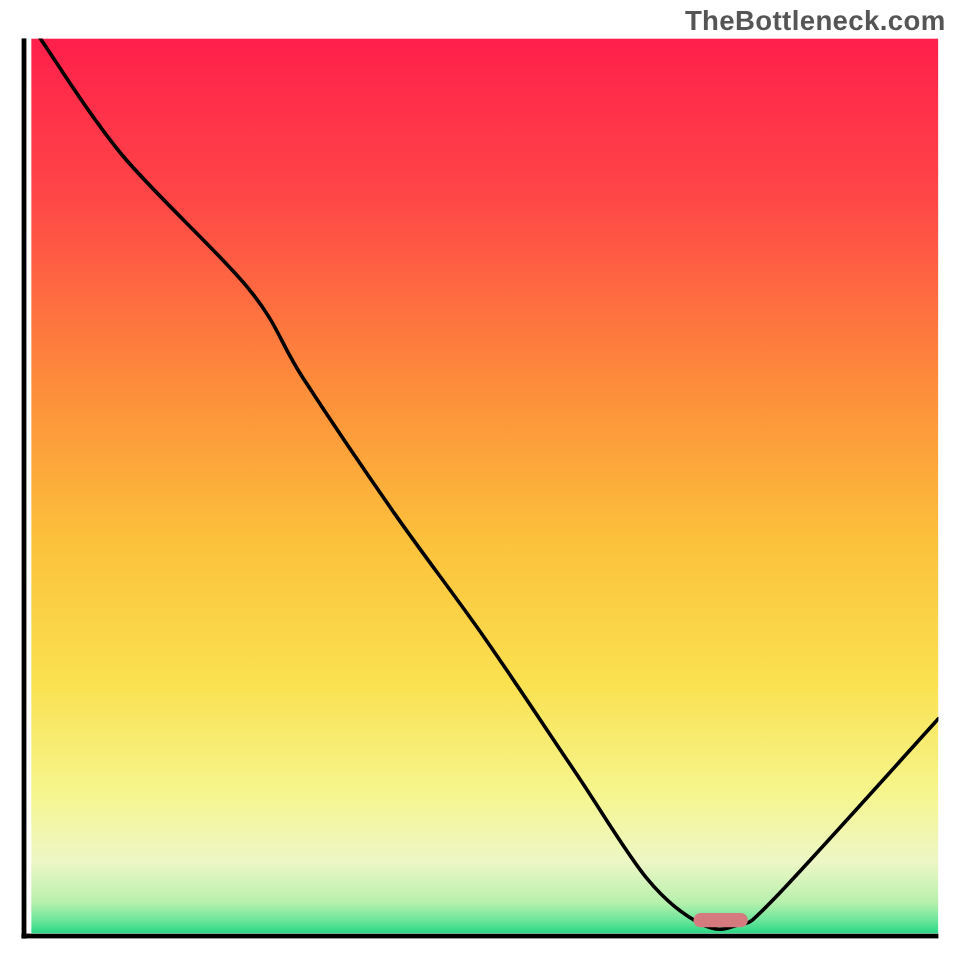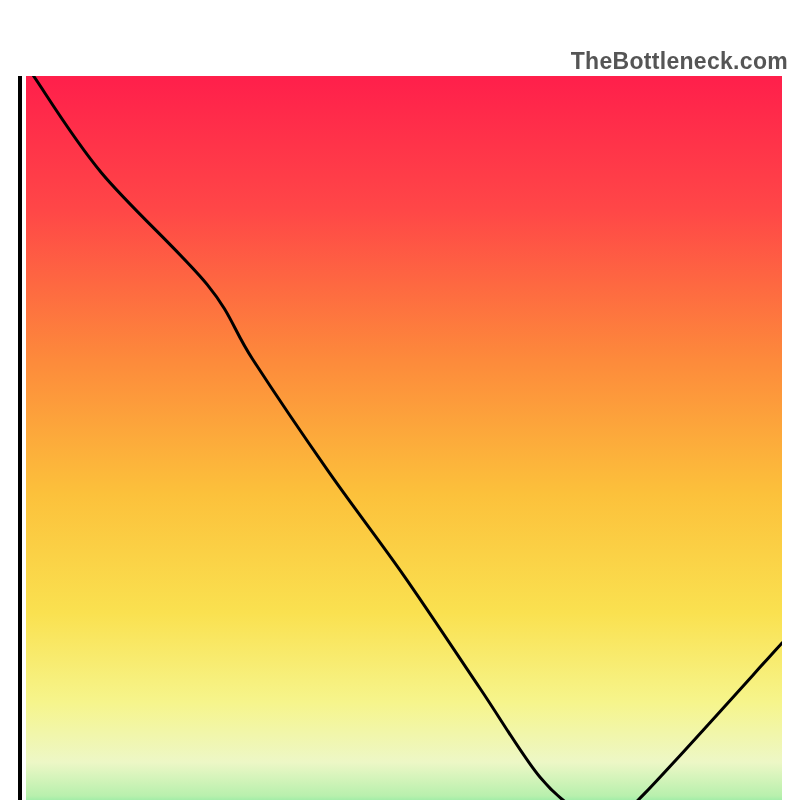--- a/index.html
+++ b/index.html
@@ -7,21 +7,20 @@
     padding: 0;
     width: 800px;
     height: 800px;
     background: #fff;
     font-family: Arial, Helvetica, sans-serif;
   }
   .outer {
     position: relative;
     width: 800px;
     height: 660px;
-    margin-top: 44px;
   }
   .watermark {
     position: absolute;
     top: 4px;
     right: 12px;
     font-size: 23px;
     font-weight: bold;
     color: #555;
     letter-spacing: 0.3px;
   }

